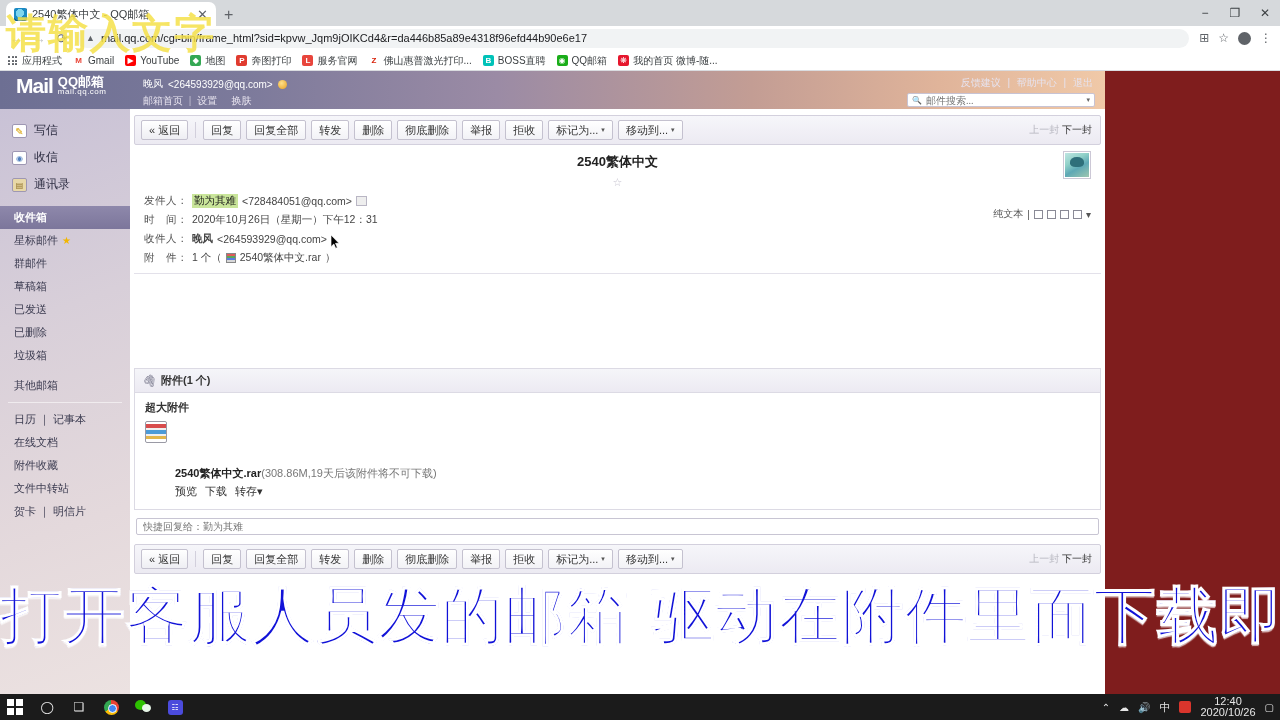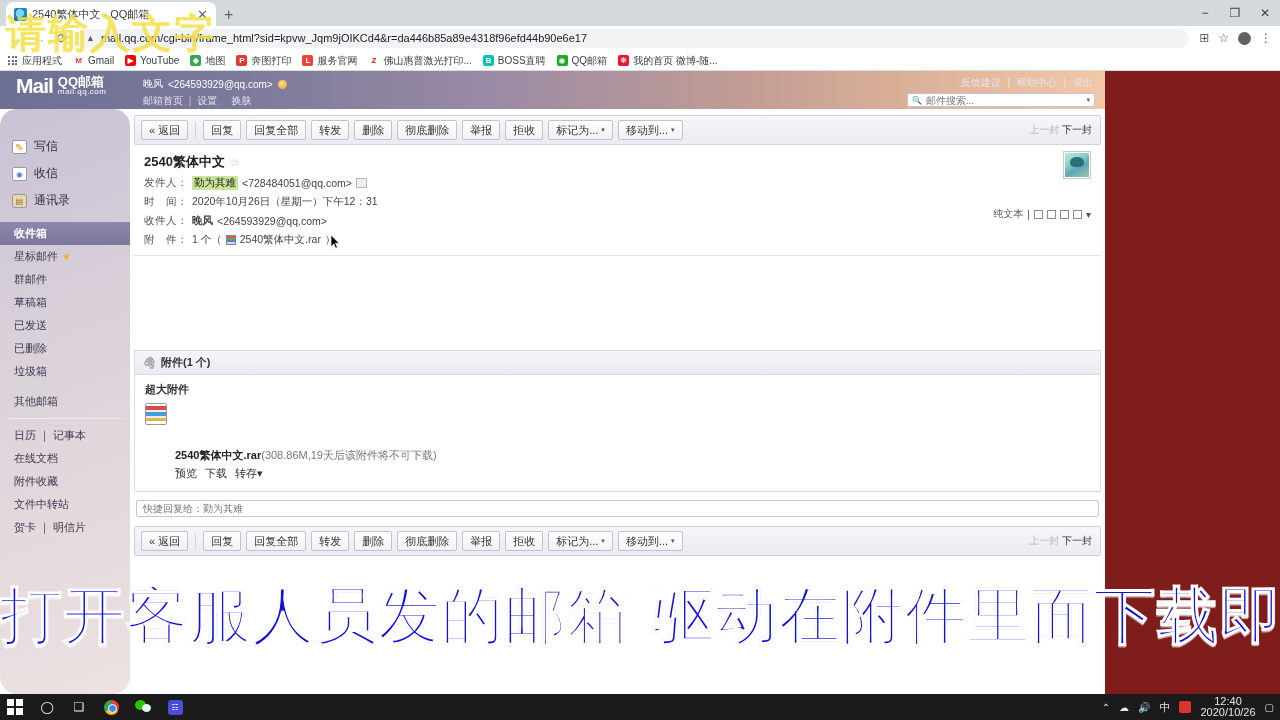--- a/index.html
+++ b/index.html
@@ -102,21 +102,21 @@
   .searchwrap input {
     border:0; outline:0; flex:1; font-size: 10px; color:#666;
     font-family: Liberation Serif, serif; background: transparent;
   }
   .searchwrap .caret { font-size: 7px; color:#666; }
 
   .body { display:flex; height: 585px; }
   .sidebar {
     width: 130px; flex: none; position: relative;
     background: linear-gradient(160deg,#c9c2d6 0%, #d8cfd9 35%, #e4d9dc 70%, #ece2e1 100%);
-    padding-top: 24px; font-size: 11px; color:#3b3b50;border-radius:17px;
+    padding-top: 8px; font-size: 11px; color:#3b3b50;
   }
   .compose-group { padding: 0 0 6px 0; }
   .cg-item { display:flex; align-items:center; gap:7px; padding: 5px 0 5px 12px; font-size: 12px; color:#2f2f44; }
   .cg-ico {
     width:15px; height:14px; flex:none; border-radius:2px;
     background:#fff; border:1px solid #9e97b3; position:relative;
   }
   .cg-ico.pen::after{ content:"✎"; position:absolute; inset:0; font-size:10px; color:#d8a000; text-align:center; line-height:13px;}
   .cg-ico.inb::after{ content:"◉"; position:absolute; inset:0; font-size:8px; color:#4f7fbf; text-align:center; line-height:13px;}
   .cg-ico.book{ background:#e8d8a8; }
@@ -142,21 +142,21 @@
     display:flex; align-items:center; gap: 3px; white-space: nowrap;
   }
   .tbtn.back { background: linear-gradient(180deg,#ffffff,#eeeef3); }
   .tbtn .carets { font-size: 7px; color:#555; }
   .tb-sep { width: 1px; height: 16px; background: #d2cfdc; margin: 0 2px; }
   .pager { position:absolute; right: 8px; top: 7px; font-size: 10px; color:#555; }
   .pager .dim { color:#b5b5be; }
   .pager .lnk { color:#333; }
 
   .mailhead { border-bottom: 1px solid #e3e1ea; padding: 8px 10px 8px 10px; position: relative; }
-  .subject { font-size: 13px; font-weight: bold; color:#222; display:flex; align-items:center; gap:5px; }
+  .subject { font-size: 13px; font-weight: bold; color:#222; display:flex; align-items:center; gap:5px;flex-direction:column; }
   .subject .star { color:#c9c6d2; font-size: 11px; font-weight: normal;}
   .metarow { font-size: 10.5px; color:#444; margin-top: 5px; display:flex; align-items:center; gap: 4px; }
   .metalabel { color:#555; letter-spacing: 0.5px; }
   .namehl { background:#c9e59a; padding: 0 2px; color:#1a1a1a; }
   .name-b { font-weight: bold; }
   .addr { color:#444; }
   .tagico { width: 11px; height:10px; border:1px solid #b9b6c4; background:#eee; display:inline-block; }
   .attico {
     width: 10px; height: 10px; display:inline-block;
     background: linear-gradient(180deg,#e05a5a 0 25%, #5aa85a 25% 50%, #5a7ae0 50% 75%, #d8d8d8 75% 100%);

